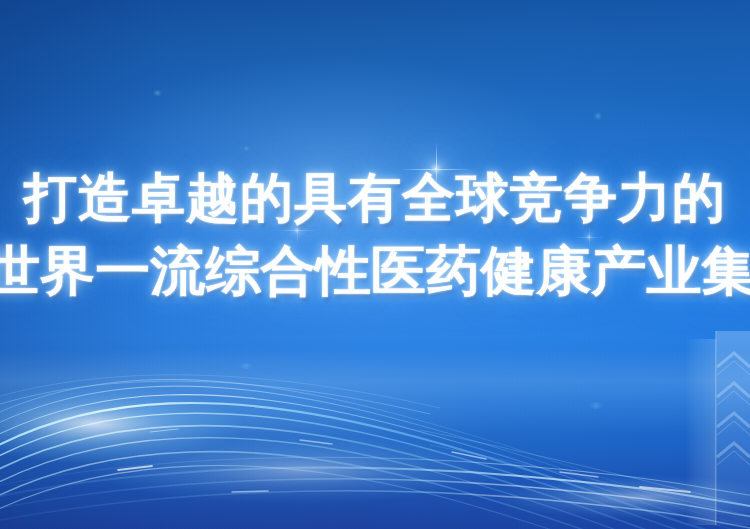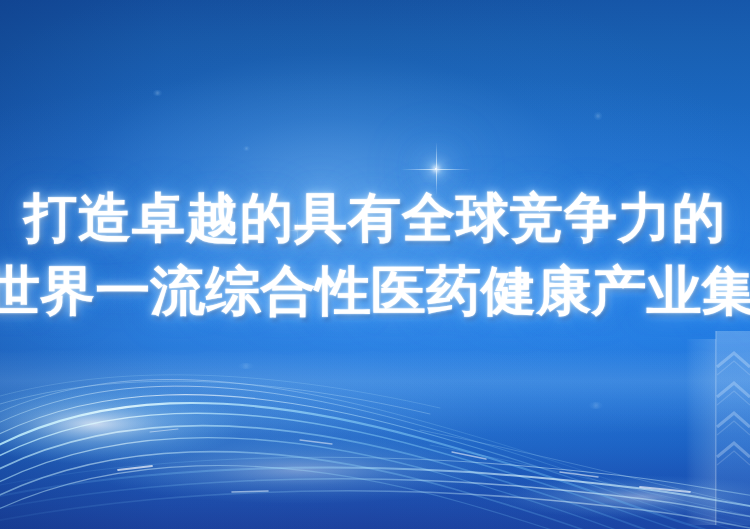--- a/index.html
+++ b/index.html
@@ -137,21 +137,20 @@
     font-weight: 700;
     line-height: 1.0;
     white-space: nowrap;
     text-shadow:
        0 0 2px rgba(255,255,255,0.95),
        0 0 9px rgba(190,228,255,0.85),
        0 0 20px rgba(120,190,255,0.62),
        0 0 38px rgba(70,160,255,0.40),
        2px 3px 4px rgba(10,45,115,0.55);
     font-family: "Liberation Serif", "DejaVu Serif", serif;
-    margin-top: 20px;
   }
   .line1 {
     font-size: 53px;
     letter-spacing: 1px;
   }
   .line2 {
     font-size: 53px;
     letter-spacing: 0px;
     margin-top: 20px;
     transform: scaleX(1.04);

